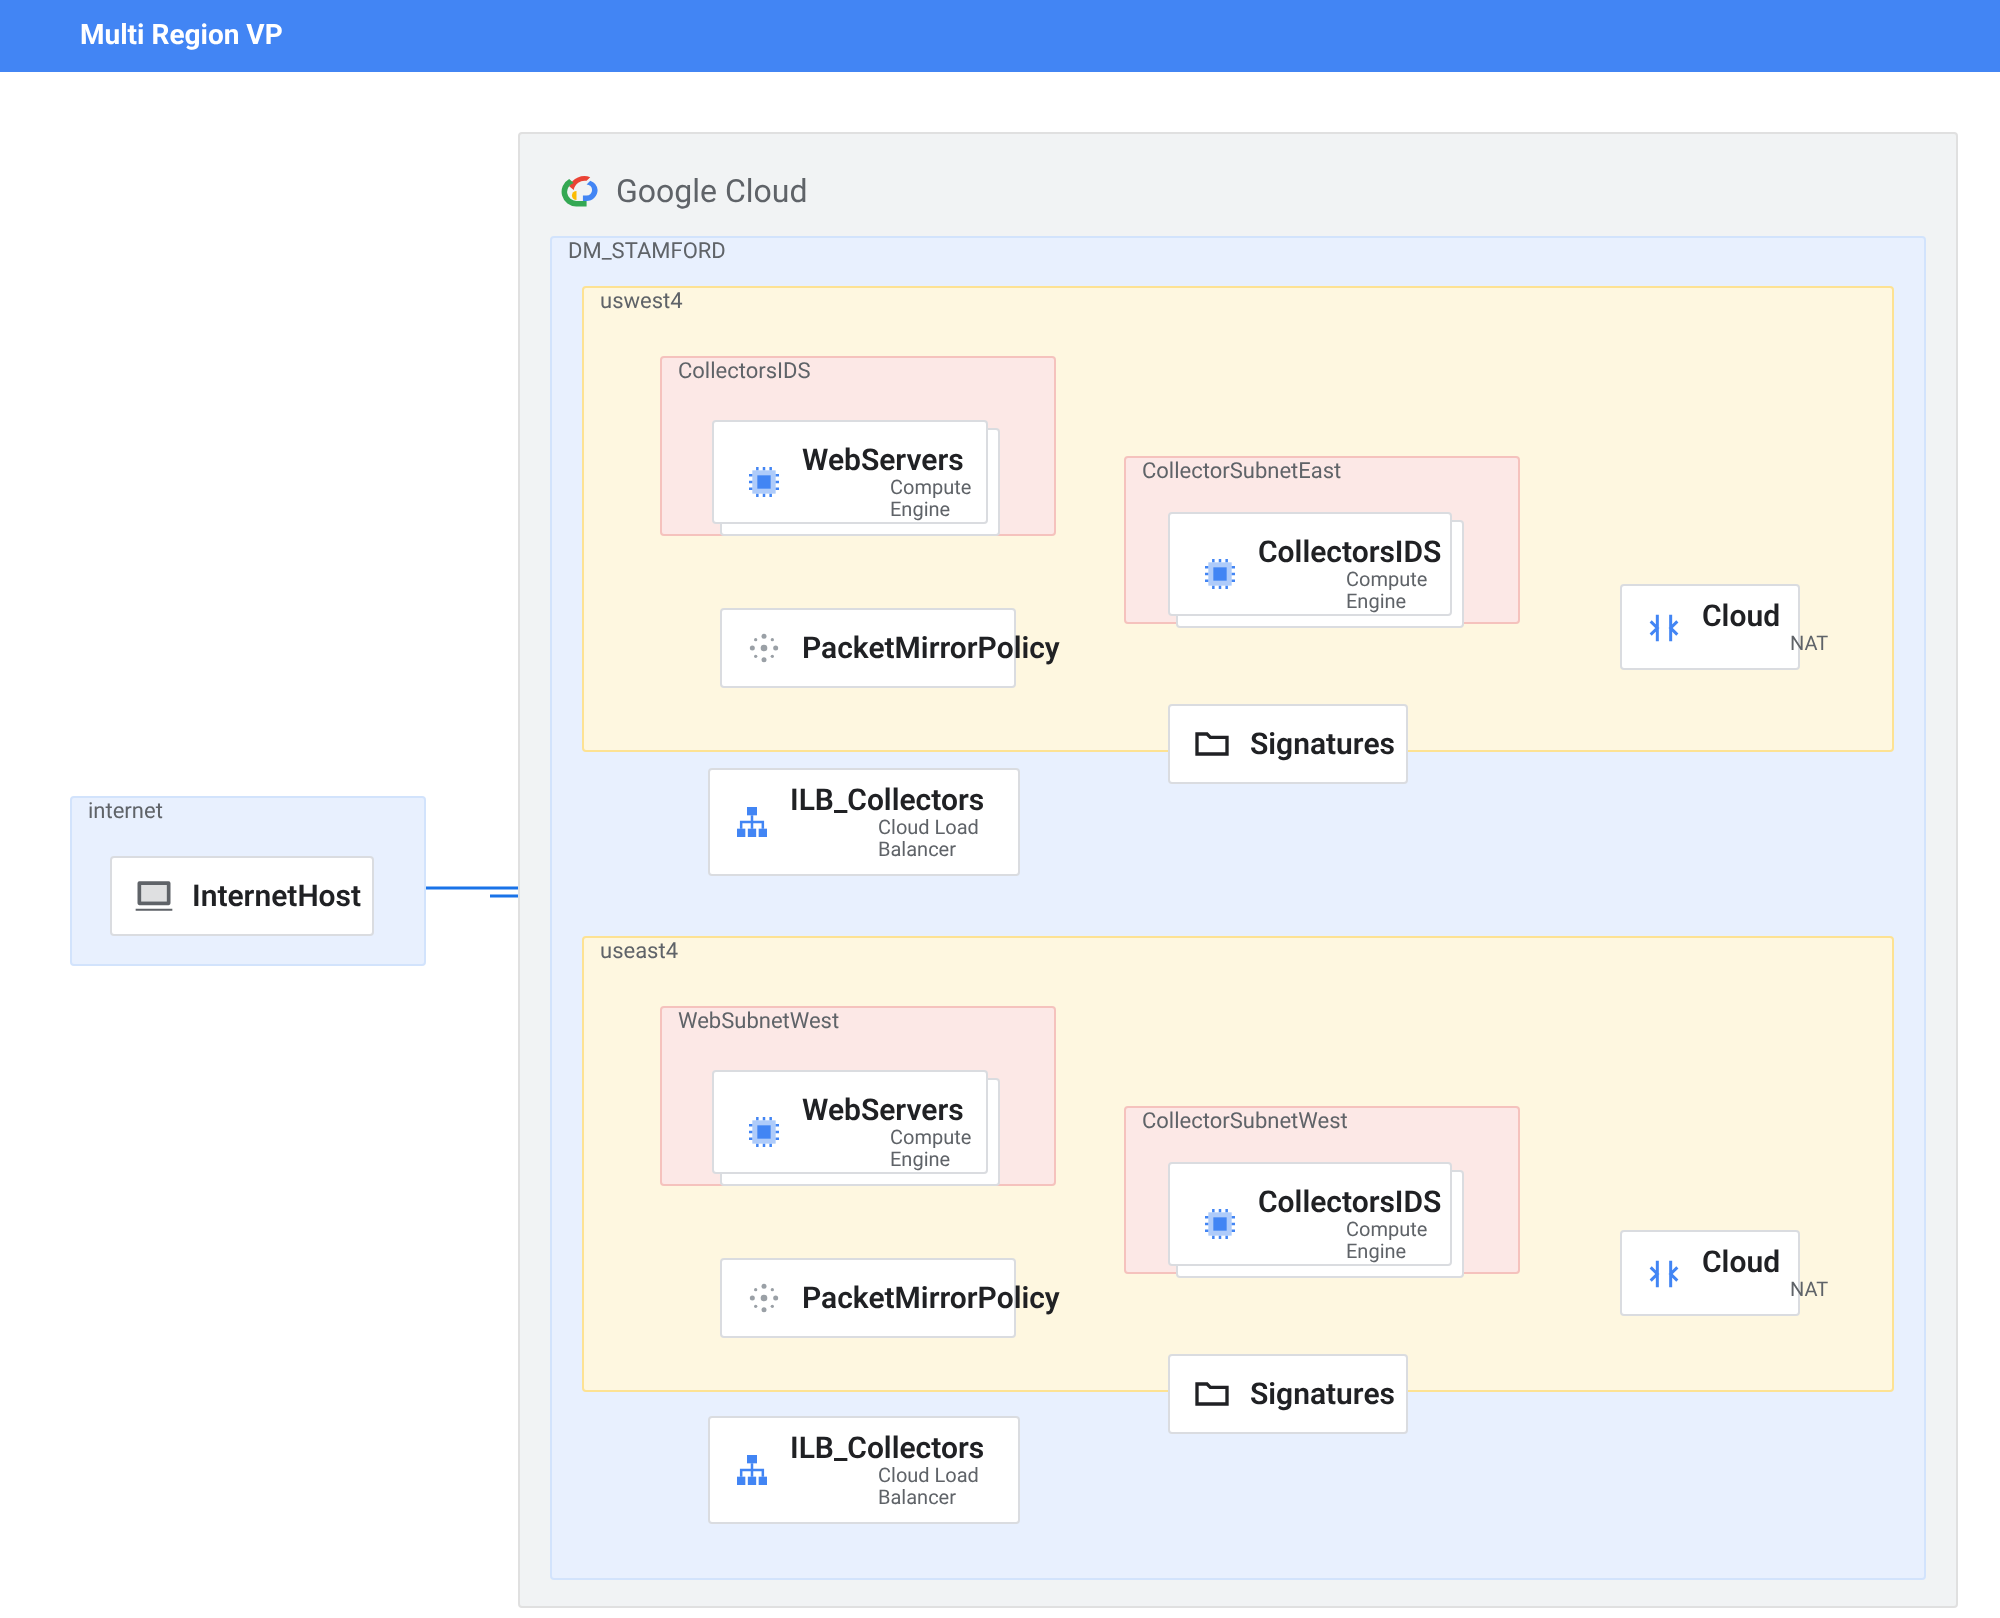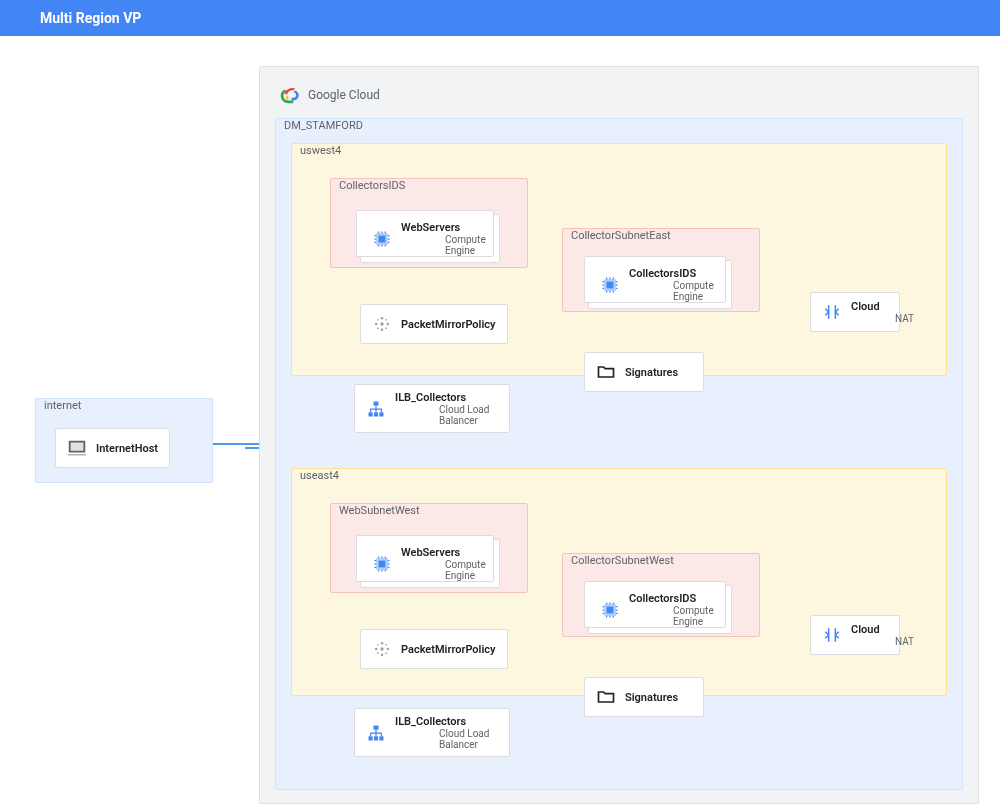--- a/index.html
+++ b/index.html
@@ -66,24 +66,24 @@
     border: 1px solid #dadce0;
     background: #fff;
     z-index: -1;
     border-radius: 2px;
   }
   .card .icon {
     width: 22px; height: 22px;
     display:flex; align-items:center; justify-content:center;
     flex-shrink: 0;
   }
-  .card .text .title { font-size: 11px; font-weight: 600; color:#202124; }
+  .card .text .title { font-size: 15px; font-weight: 600; color:#202124; }
   .card .text .sub   { font-size: 10px; color:#5f6368;margin-left:44px; }
 
-  .cloud-title { color:#5f6368; font-size:12px; }
+  .cloud-title { color:#5f6368; font-size:16px; }
 
   svg.edges { position:absolute; top:0; left:0; width:1000px; height:775px; pointer-events:none; }
 </style>
 </head>
 <body>
 
 <div class="header">
   <span>Multi Region VP</span>
 </div>
 
@@ -135,21 +135,21 @@
     <span class="cloud-title">Google Cloud</span>
   </div>
 
   <div class="panel vpc-panel" style="left:275px; top:82px; width:688px; height:672px;">
     <div class="panel-label">DM_STAMFORD</div>
   </div>
 
   <div class="panel internet-panel" style="left:35px; top:362px; width:178px; height:85px;">
     <div class="panel-label">internet</div>
   </div>
-  <div class="card" style="left:55px; top:392px; width:115px;">
+  <div class="card" style="left:55px; top:392px; width:132px;">
     <span class="icon">
       <svg viewBox="0 0 24 24" width="22" height="22">
           <path fill="#5f6368" d="M4 5h16v10H4z" opacity=".2"></path>
           <path fill="#5f6368" d="M20 17H4a1 1 0 0 1-1-1V5a1 1 0 0 1 1-1h16a1 1 0 0 1 1 1v11a1 1 0 0 1-1 1zm-15-2h14V6H5zM2 19h20v1H2z"></path>
         </svg>
     </span>
     <div class="text">
         <div class="title">InternetHost</div>
       </div>
   </div>

